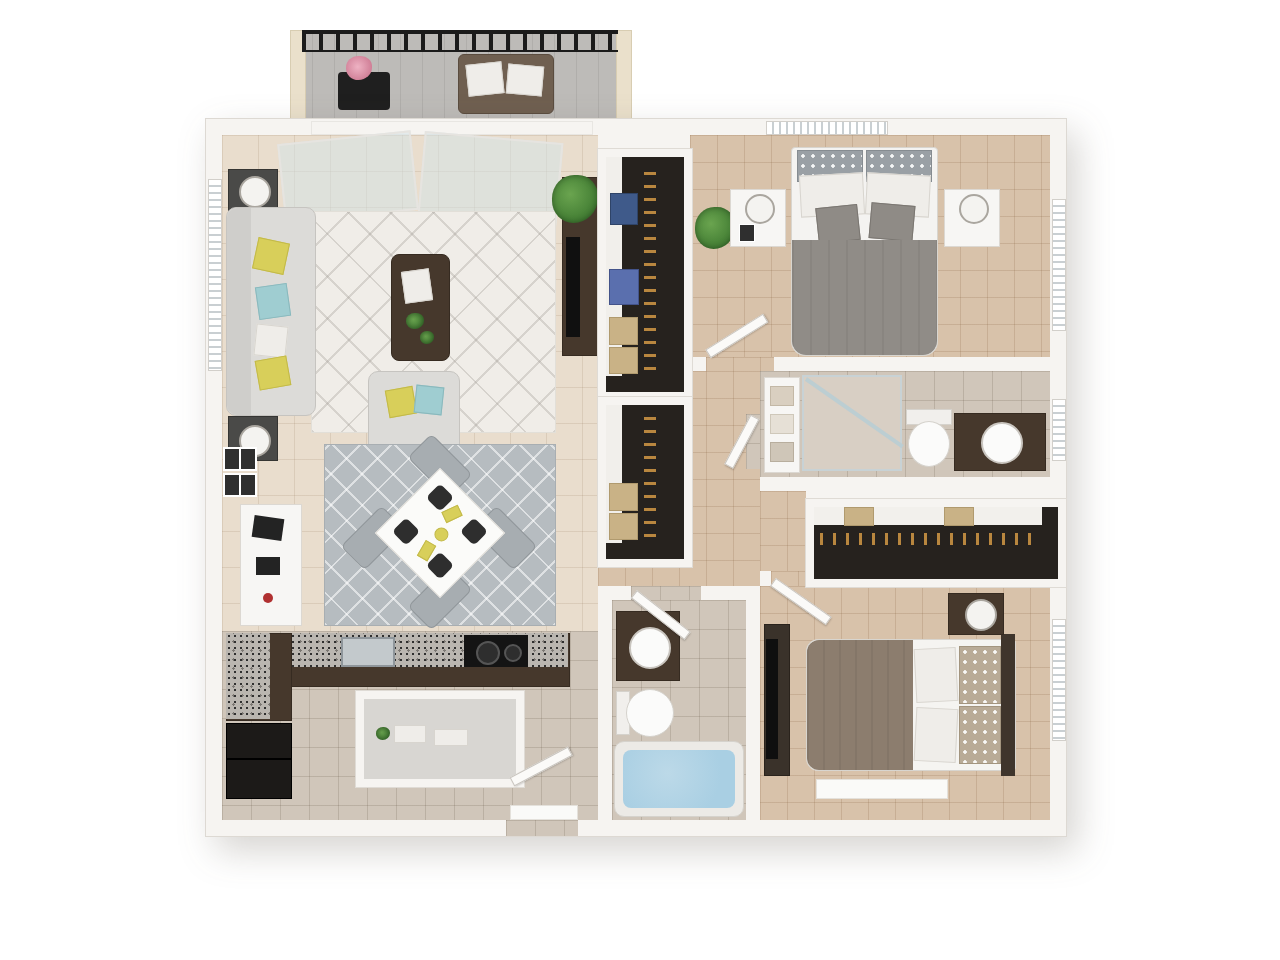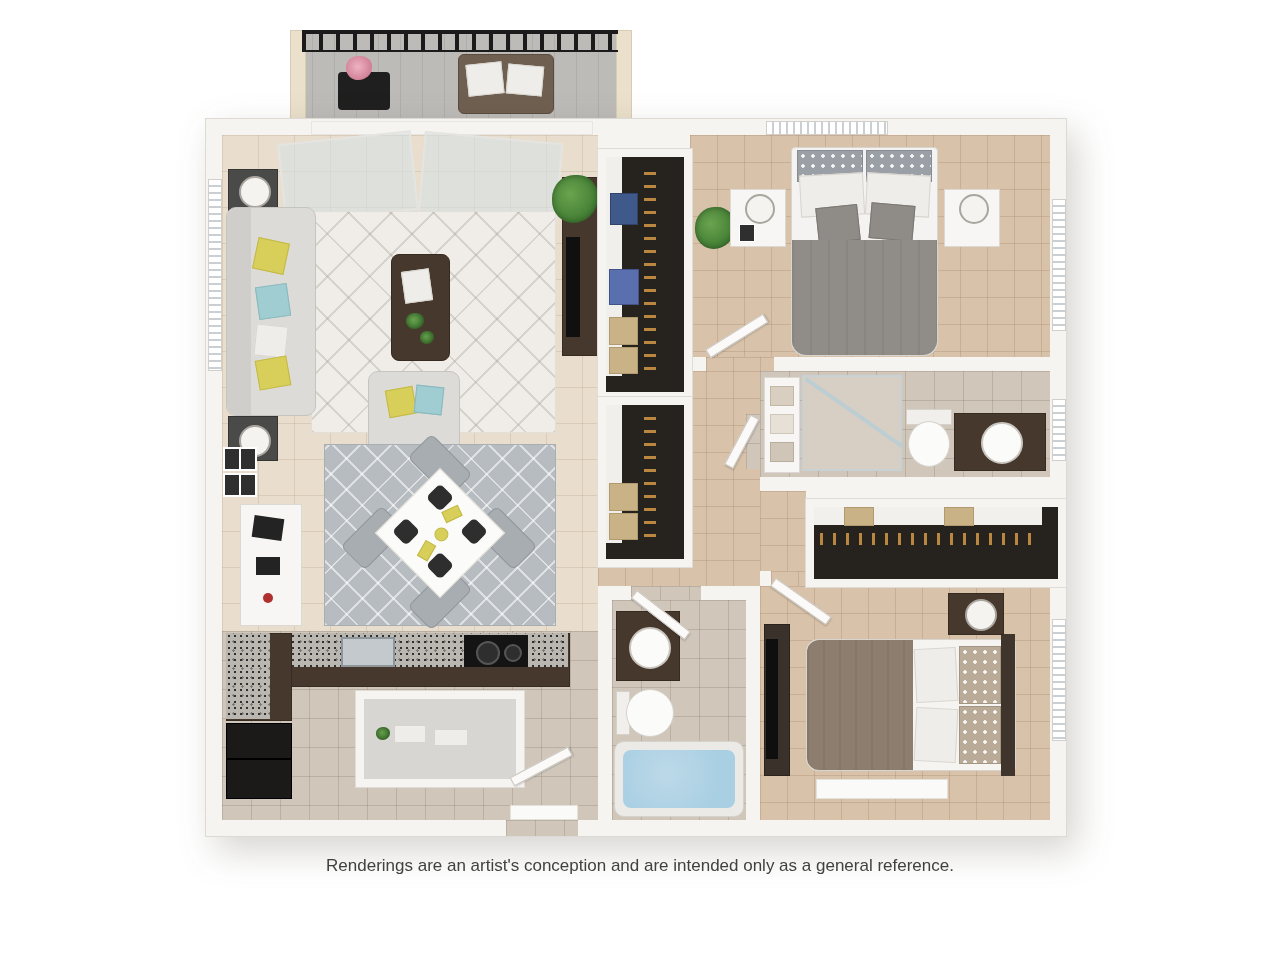--- a/index.html
+++ b/index.html
@@ -234,14 +234,13 @@
     <div class="abs darkwood" style="left:742px;top:474px;width:54px;height:40px;">
       <div class="abs lamp" style="left:16px;top:5px;width:28px;height:28px;"></div>
     </div>
     <div class="abs" style="left:610px;top:660px;width:130px;height:18px;background:#fafaf8;border:1px solid #e4e1db;"></div>
     <div class="abs doorleaf" style="left:567px;top:458px;width:66px;height:8px;transform:rotate(35deg);transform-origin:left center;"></div>
 
   </div>
 </div>
 
 <div class="abs disclaimer" style="left:0;top:852px;">
-  <div>Renderings are an artist's conception and are intended only as a general reference.</div>
 </div>
 
 </body></html>

